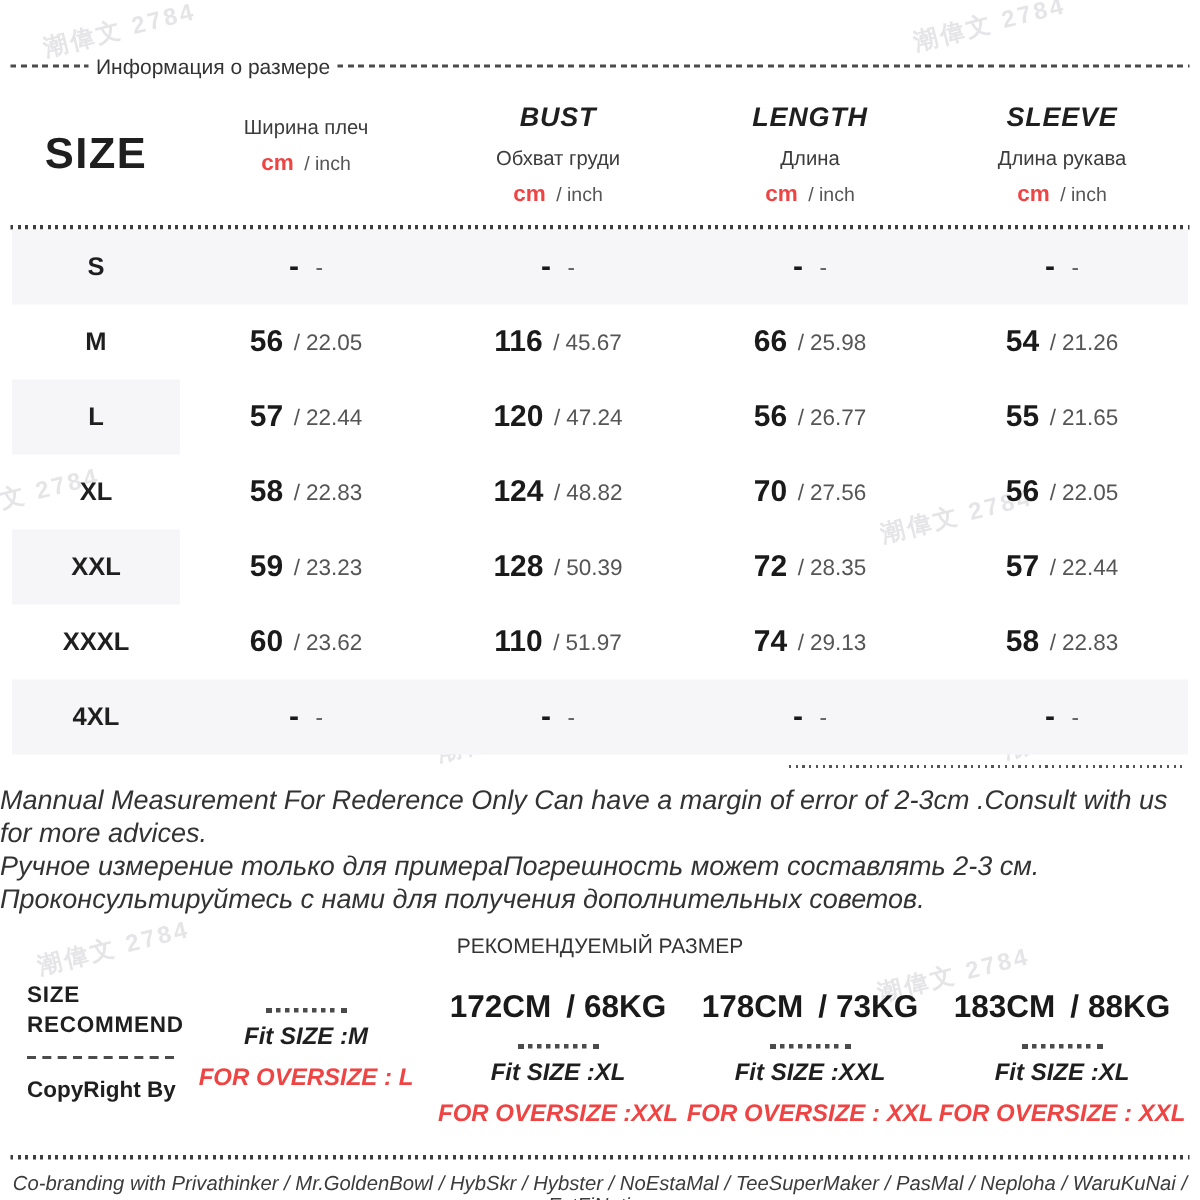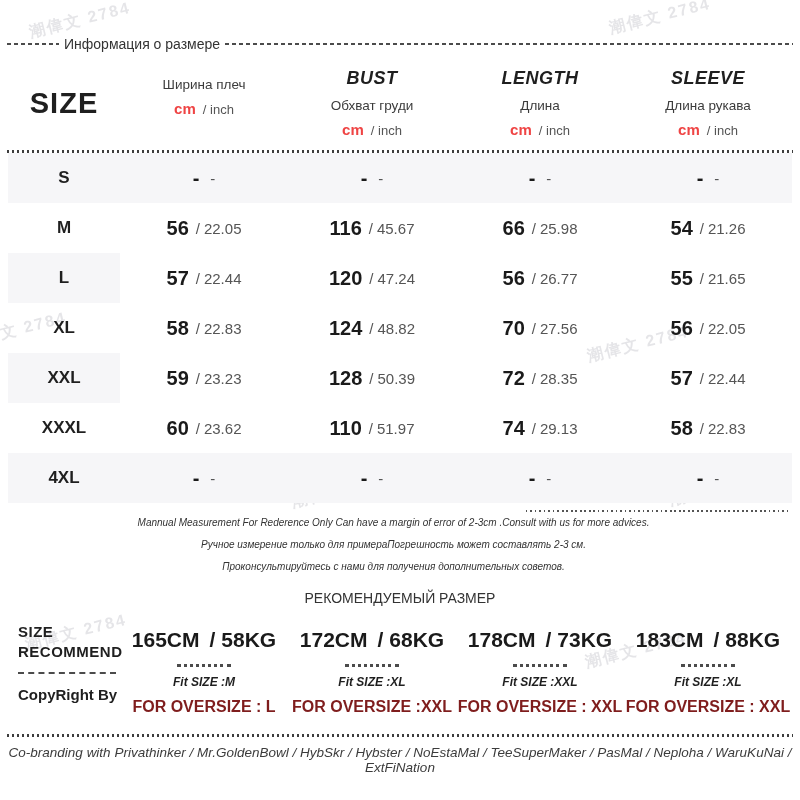--- a/index.html
+++ b/index.html
@@ -44,36 +44,36 @@
   .trow.full { background:#f6f6f8; }
   .tlabel { width:112px; display:flex; align-items:center; justify-content:center;
             font-weight:bold; font-size:17px; color:#1f1f1f; }
   .trow.label-shade .tlabel { background:#f6f6f8; }
   .tcell { flex:1; display:flex; align-items:center; justify-content:center;
            font-size:15px; color:#555; }
   .tcell b { font-size:20px; color:#1a1a1a; }
   .tcell .slash { margin:0 4px 0 7px; }
 
   
-  .disclaimer { margin-top:0; padding-right:13px; text-align:center;
-                font-style:italic; font-size:10px; color:#333; line-height:22px; }
+  .disclaimer { margin-top:10px; padding-right:13px; text-align:left;
+                font-style:italic; font-size:18px; color:#333; line-height:22px; }
 
   
   .recommend { display:flex; align-items:flex-start; padding:16px 8px 0 8px; }
   .rec-left { width:112px; padding-left:10px; }
   .rec-size { font-weight:bold; font-size:15px; letter-spacing:0.5px; color:#1f1f1f; line-height:20px; }
   .rec-dash { width:98px; height:0; border-top:2px dashed #4b4b4b; margin:10px 0 12px 0; }
   .rec-copy { font-weight:bold; font-size:15px; color:#1f1f1f; }
   .rec-cols { flex:1; display:flex; margin-top:6px; }
   .rec-col { flex:1; text-align:center; }
   .hw { font-size:21px; font-weight:bold; color:#1a1a1a; white-space:nowrap; }
   .hw .hw-sep { margin:0 6px 0 10px; }
   .mini-dots { width:54px; height:0; border-top:3px dotted #4b4b4b; margin:12px auto 8px auto; }
-  .fit { font-weight:bold; font-style:italic; font-size:12px; color:#1f1f1f; }
-  .oversize { font-weight:bold; font-size:16px; color:#7f1d1d; margin-top:9px; white-space:nowrap; }
+  .fit { font-weight:bold; font-style:italic; font-size:16px; color:#1f1f1f; }
+  .oversize { font-weight:bold; font-style:italic; font-size:16px; color:#ef4444; margin-top:9px; white-space:nowrap; }
 
   
   .footer-line { margin-top:18px; }
   .cobrand { margin-top:8px; text-align:center; font-style:italic; font-size:13.5px; color:#3c3c3c; }
 </style>
 </head>
 <body>
 
 <div class="page">
 
@@ -329,23 +329,20 @@
     <div class="recommend">
       <div class="rec-left">
         <div class="rec-size">SIZE</div>
         <div class="rec-size">RECOMMEND</div>
         <div class="rec-dash"></div>
         <div class="rec-copy">CopyRight By</div>
       </div>
       <div class="rec-cols">
 
           <div class="rec-col">
-            <div class="hw">
-              <span>165CM</span><span class="hw-sep">/</span><span>58KG</span>
-            </div>
             <div class="mini-dots"></div>
             <div class="fit">Fit SIZE :M</div>
             <div class="oversize">FOR OVERSIZE : L</div>
           </div>
 
           <div class="rec-col">
             <div class="hw">
               <span>172CM</span><span class="hw-sep">/</span><span>68KG</span>
             </div>
             <div class="mini-dots"></div>

